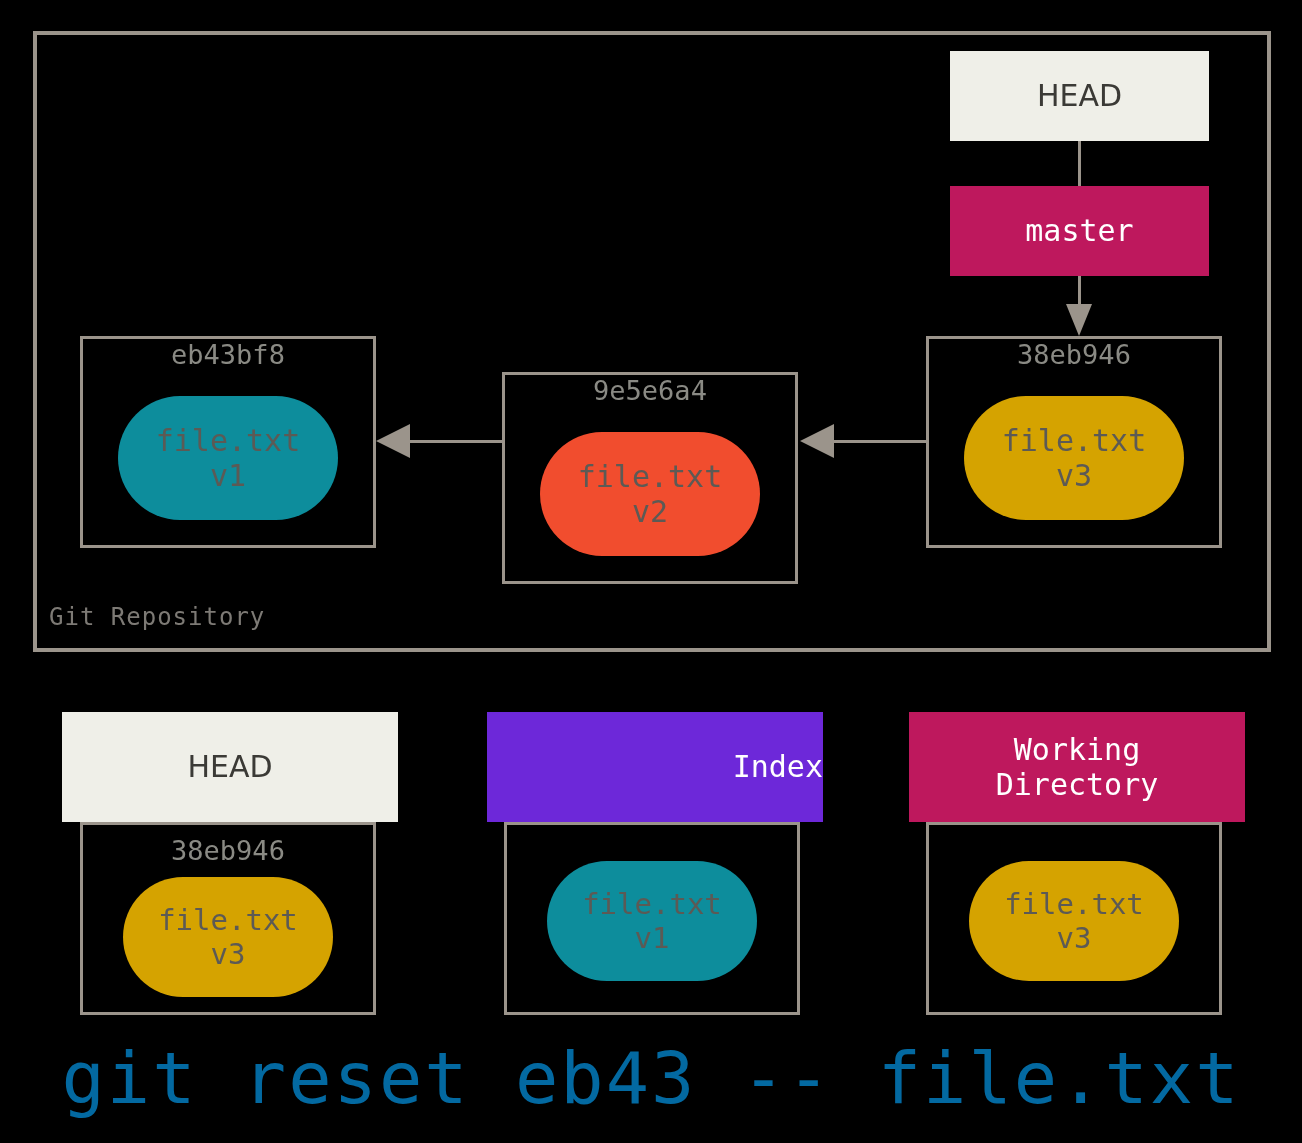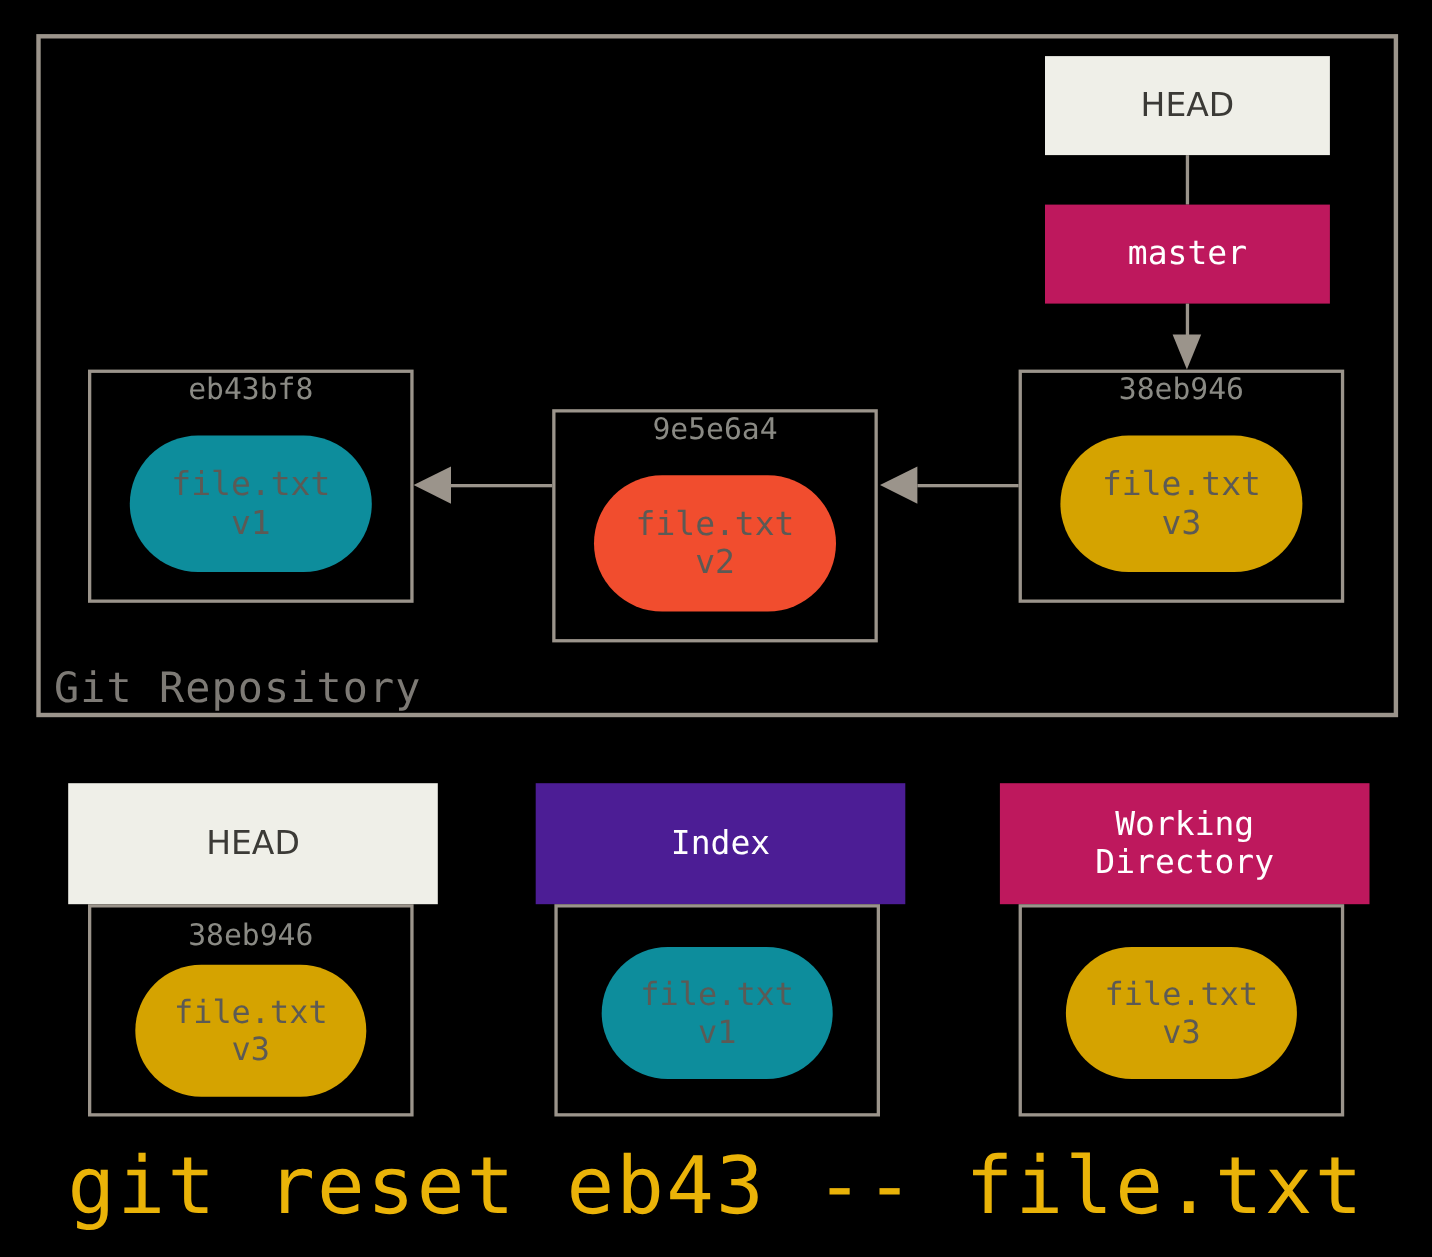--- a/index.html
+++ b/index.html
@@ -15,21 +15,21 @@
   .repo-frame {
     position: absolute;
     left: 33px; top: 31px;
     width: 1238px; height: 621px;
     border: 4px solid #9b948b;
     background: transparent;
   }
   .repo-label {
     position: absolute;
     left: 49px; top: 603px;
-    font-size: 38px;
+    font-size: 24px;
     color: #7d7a75;
     letter-spacing: 1px;
     white-space: nowrap;
   }
 
   
   .ref-box {
     position: absolute;
     display: flex;
     align-items: center;
@@ -115,21 +115,21 @@
     text-align: center;
     font-size: 30px;
     line-height: 1.18;
     white-space: pre-line;
   }
   .area-header.light {
     background: #efefe8;
     color: #3b3a36;
     font-family: "DejaVu Sans", sans-serif;
   }
-  .area-header.teal   { background: #4c1d95; color: #ffffff; }
+  .area-header.teal   { background: #6d28d9; color: #ffffff; justify-content: flex-end; }
   .area-header.orange { background: #be185d; color: #ffffff; }
 
   .area-body {
     position: absolute;
     border: 3px solid #9b948b;
   }
   .area-hash {
     position: absolute;
     top: 10px; left: 0; right: 0;
     text-align: center;
@@ -154,21 +154,21 @@
   }
 
   
   .command {
     position: absolute;
     left: 0; right: 0;
     top: 1036px;
     text-align: center;
     font-size: 72px;
     letter-spacing: 2px;
-    color: #eab308;
+    color: #0369a1;
     white-space: nowrap;
   }
 </style>
 </head>
 <body>
 
 <div id="stage">
 
   <div class="repo-frame"></div>
   <div class="repo-label">Git Repository</div>

